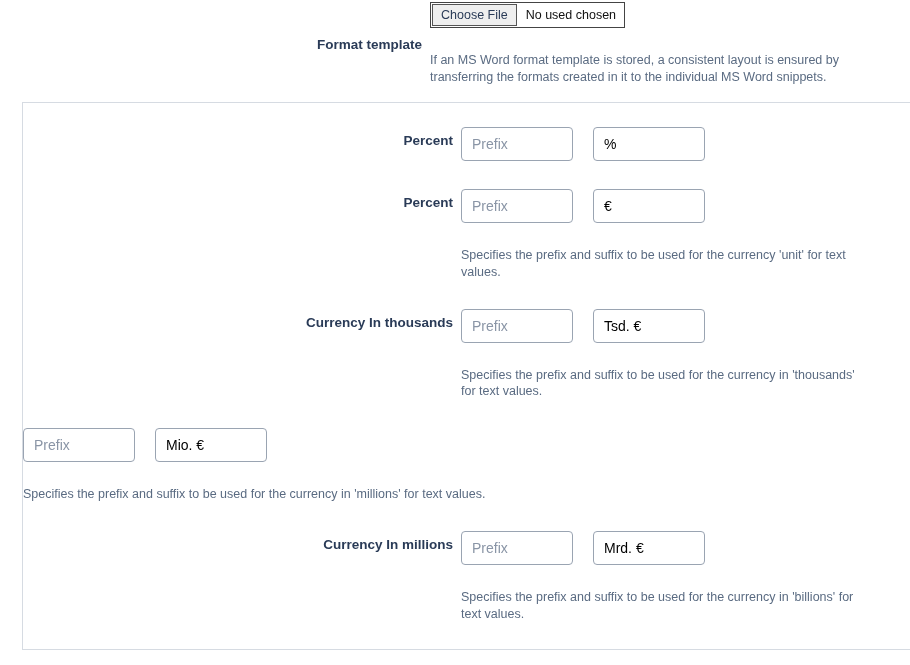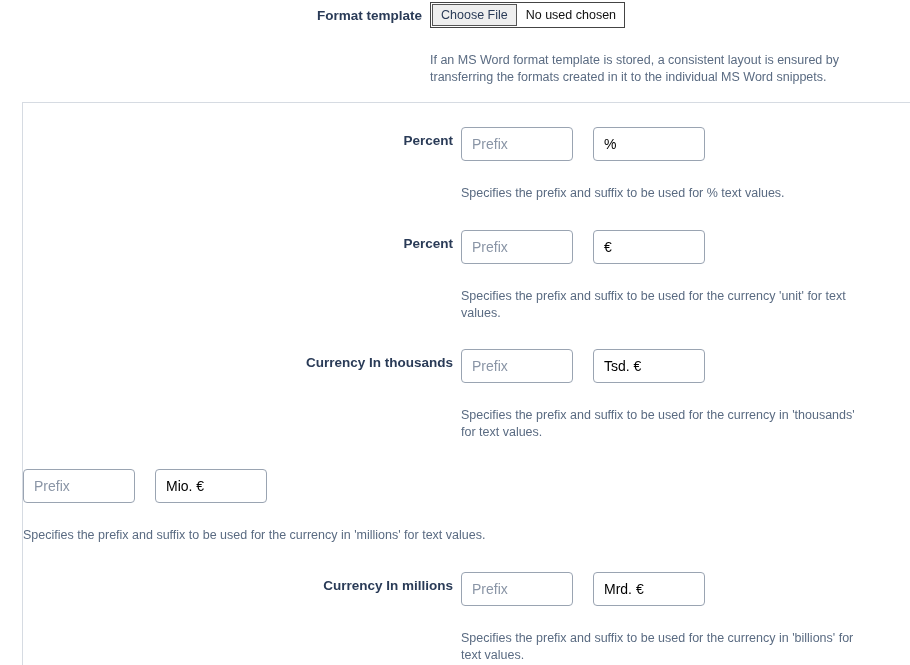--- a/index.html
+++ b/index.html
@@ -99,38 +99,37 @@
     }
     .section { padding-top: 2px; }
     .gap { height: 20px; }
   </style>
 </head>
 <body>
 
 <div class="section">
 
   <div class="row">
-    <div class="label-col" style="width:430px;padding-top:6px;">Format template</div>
+    <div class="label-col" style="width:430px;padding-top:6px;margin-top:29px;">Format template</div>
     <div class="ctrl-col" style="padding-top:0;">
       <div class="file-wrap">
         <div class="file-btn">Choose File</div>
         <div class="file-txt">No used chosen</div>
       </div>
       <div class="help">If an MS Word format template is stored, a consistent layout is ensured by transferring the formats created in it to the individual MS Word snippets.</div>
     </div>
   </div>
 
   <div class="panel">
 
     <div class="row">
       <div class="label-col">Percent</div>
       <div class="ctrl-col">
         <input class="txt" type="text" placeholder="Prefix" style="">
         <input class="txt" type="text" value="%" style="">
-        <div class="help">Specifies the prefix and suffix to be used for % text values.</div>
       </div>
     </div>
 
     <div class="gap"></div>
 
     <div class="row">
       <div class="label-col">Percent</div>
       <div class="ctrl-col">
         <input class="txt" type="text" placeholder="Prefix" style="">
         <input class="txt" type="text" value="€" style="">

